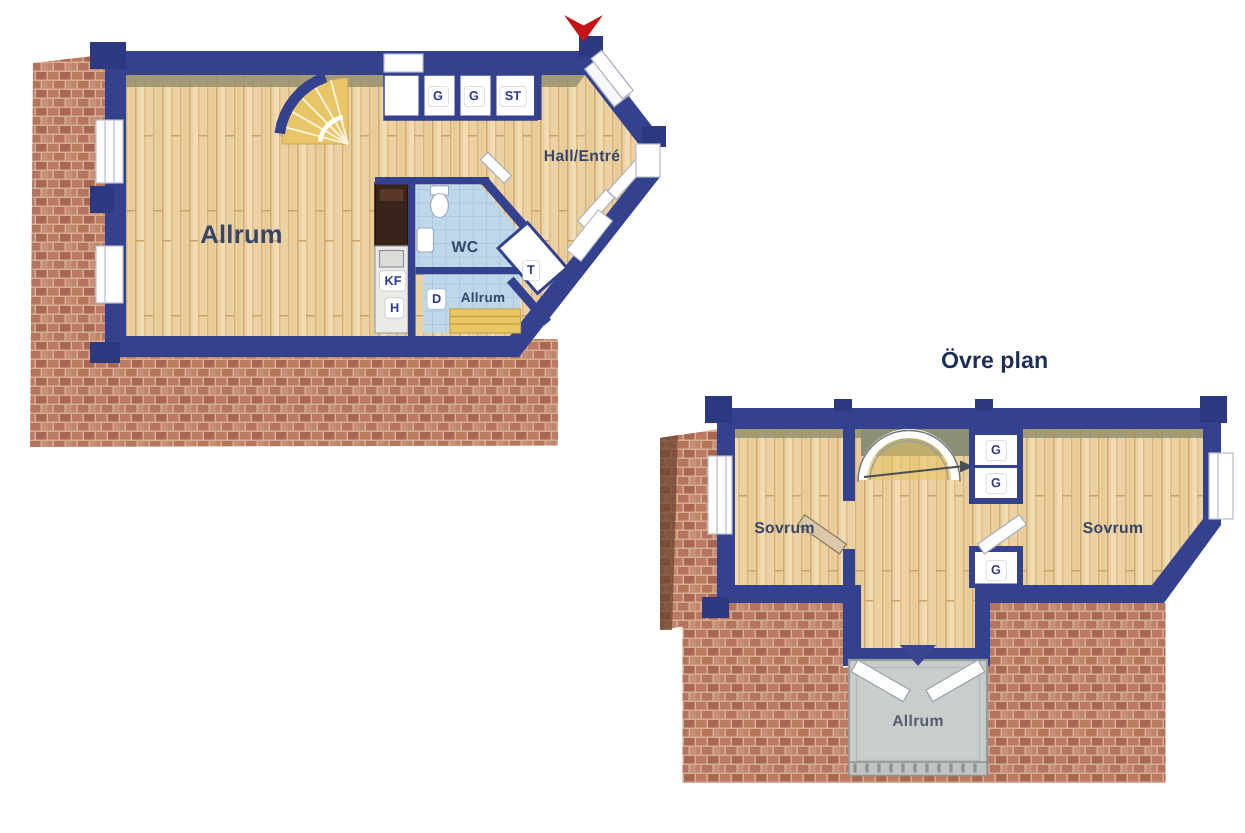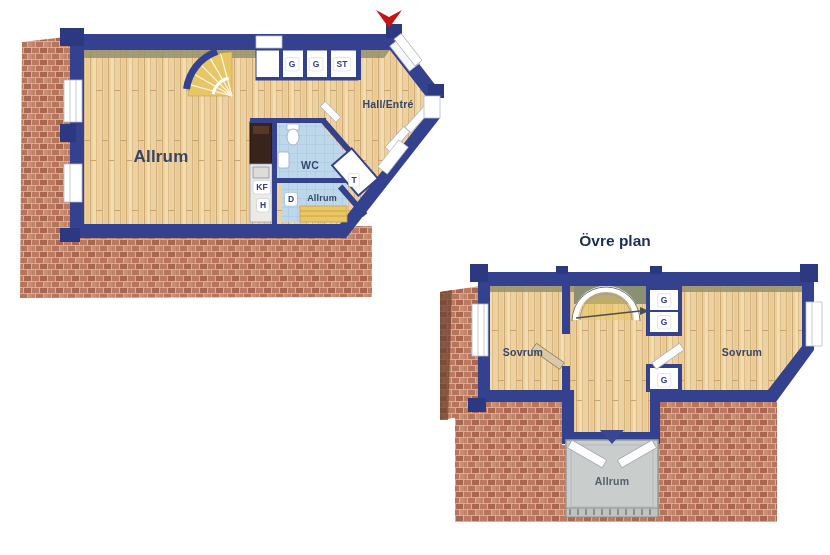--- a/index.html
+++ b/index.html
@@ -15,21 +15,21 @@
     letter-spacing:.2px;
   }
   .chip{
     position:absolute;transform:translate(-50%,-50%);
     background:#ffffff;color:#2b3c8e;font-weight:bold;font-size:8.5px;
     line-height:1;padding:2px 3px;border-radius:2px;white-space:nowrap;
     box-shadow:0 0 0 .5px rgba(120,130,160,.35);
   }
   .plan-title{
     position:absolute;transform:translate(-50%,-50%);
-    font-size:15.5px;font-weight:bold;color:#1d2e55;white-space:nowrap;
+    font-size:15.5px;font-weight:bold;color:#1d2e55;white-space:nowrap;margin-left:48px;
   }
 </style>
 </head>
 <body>
 
 <div class="canvas">
 
 <svg width="830" height="555" viewBox="0 0 830 555">
   <defs>
     <pattern id="brickp" width="16" height="12" patternUnits="userSpaceOnUse">

